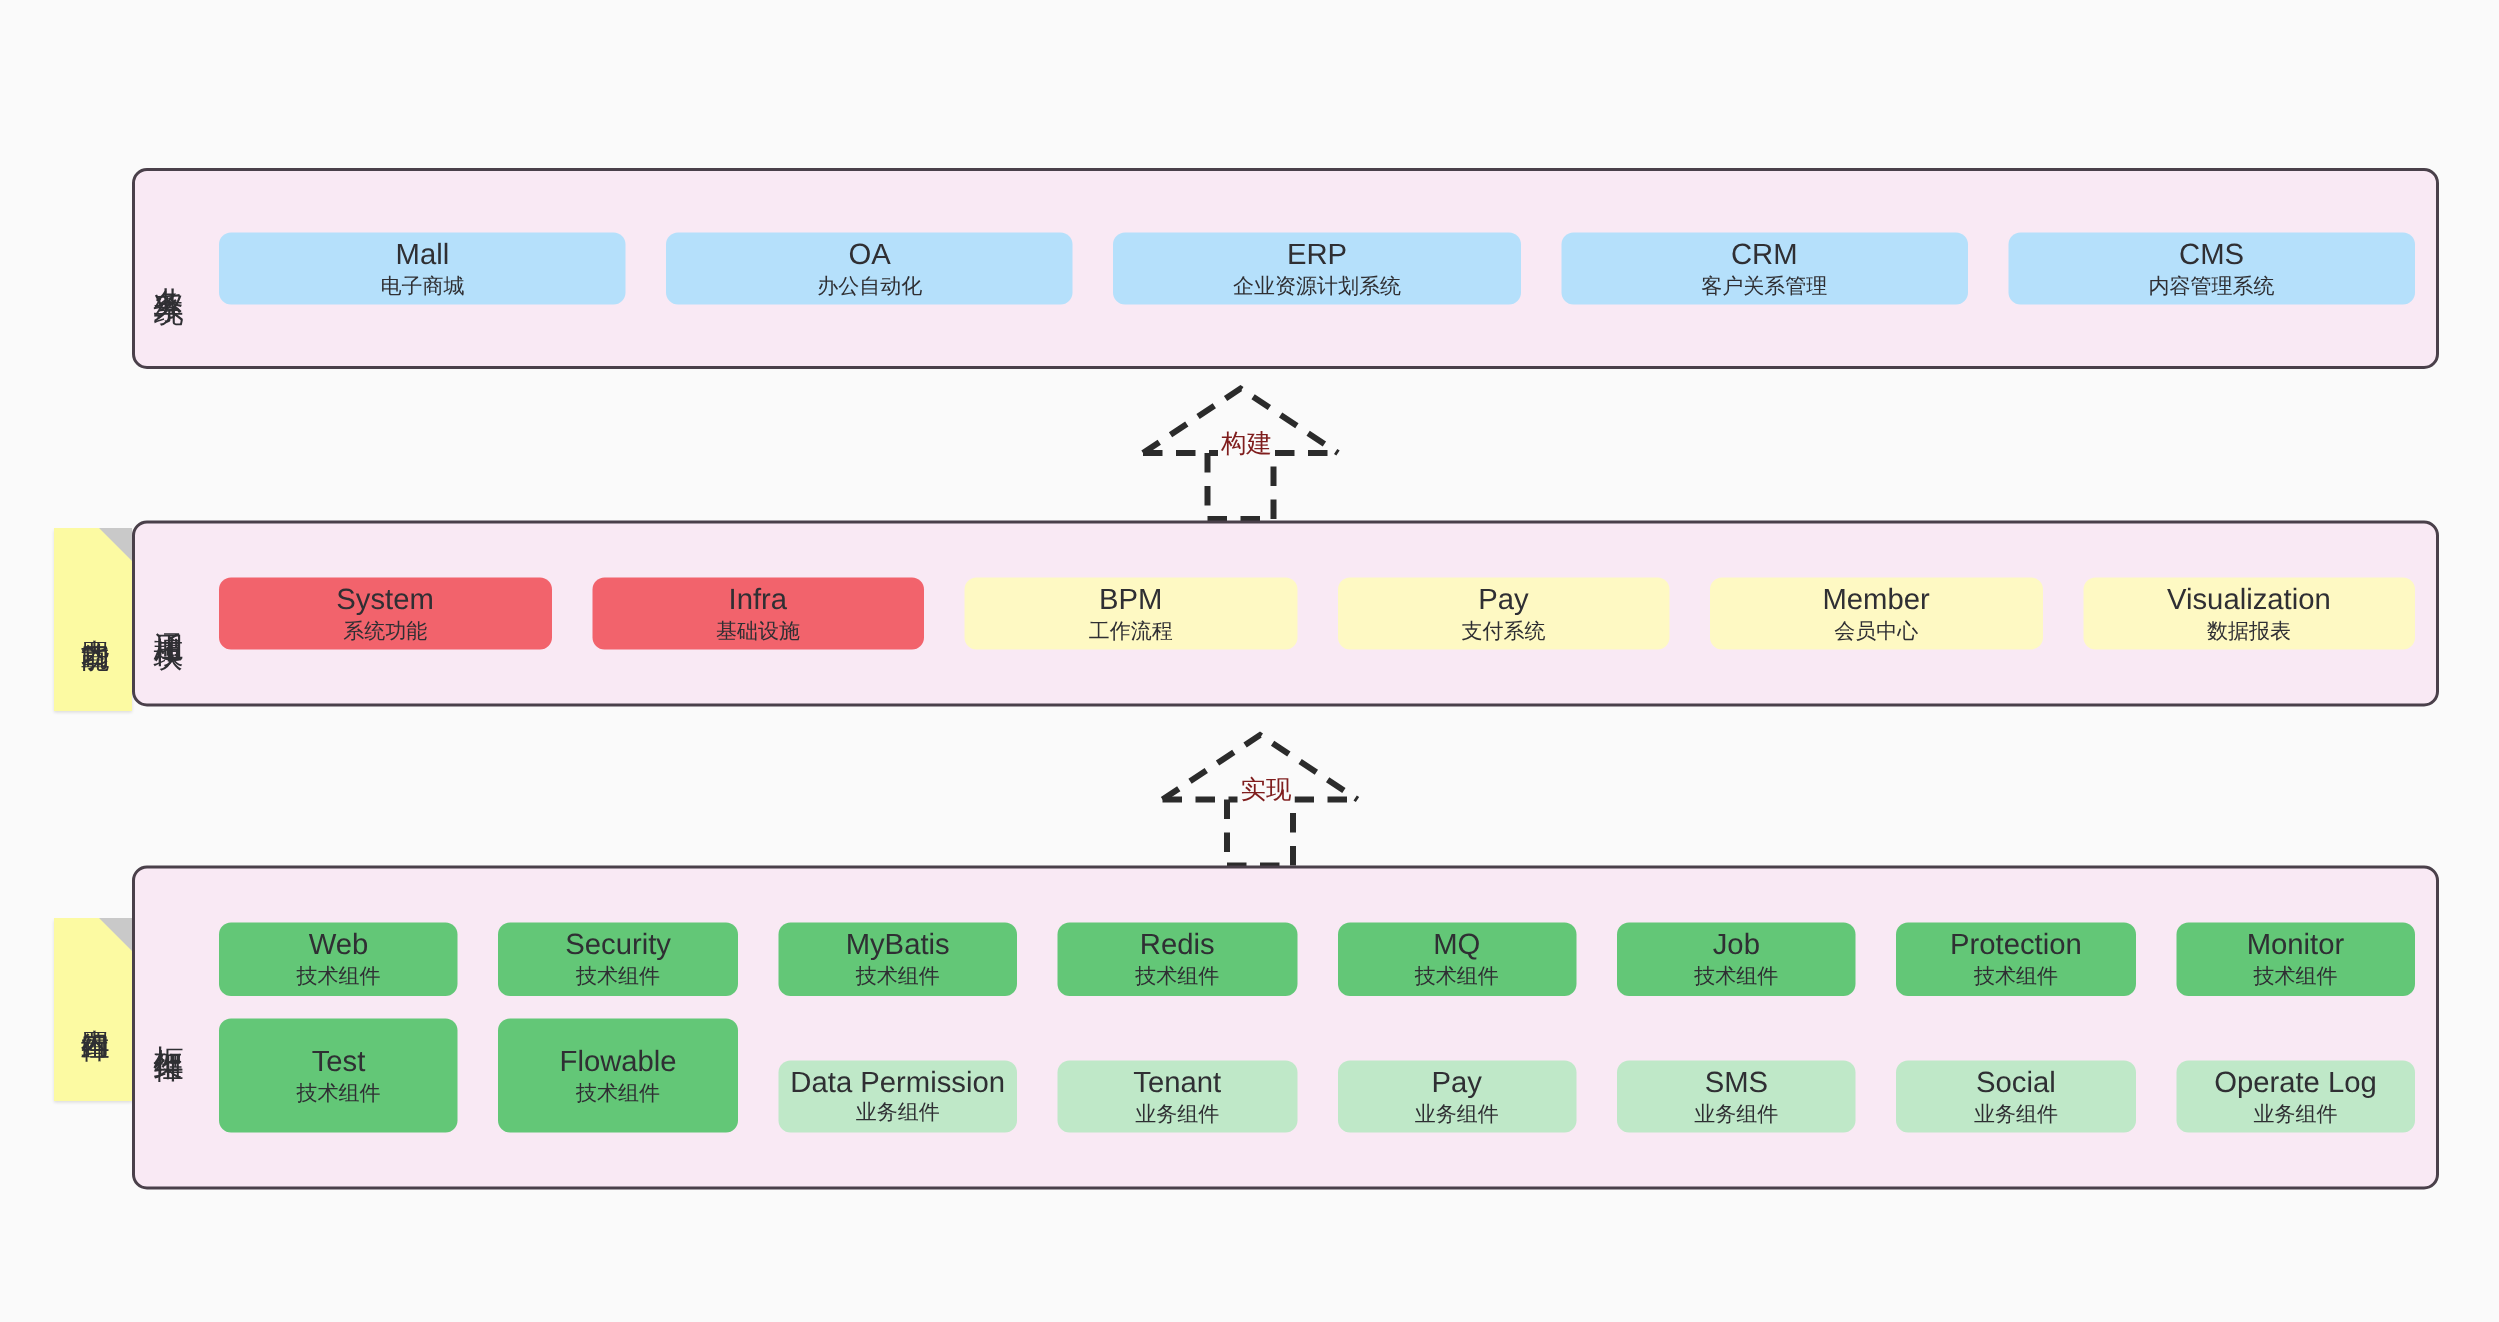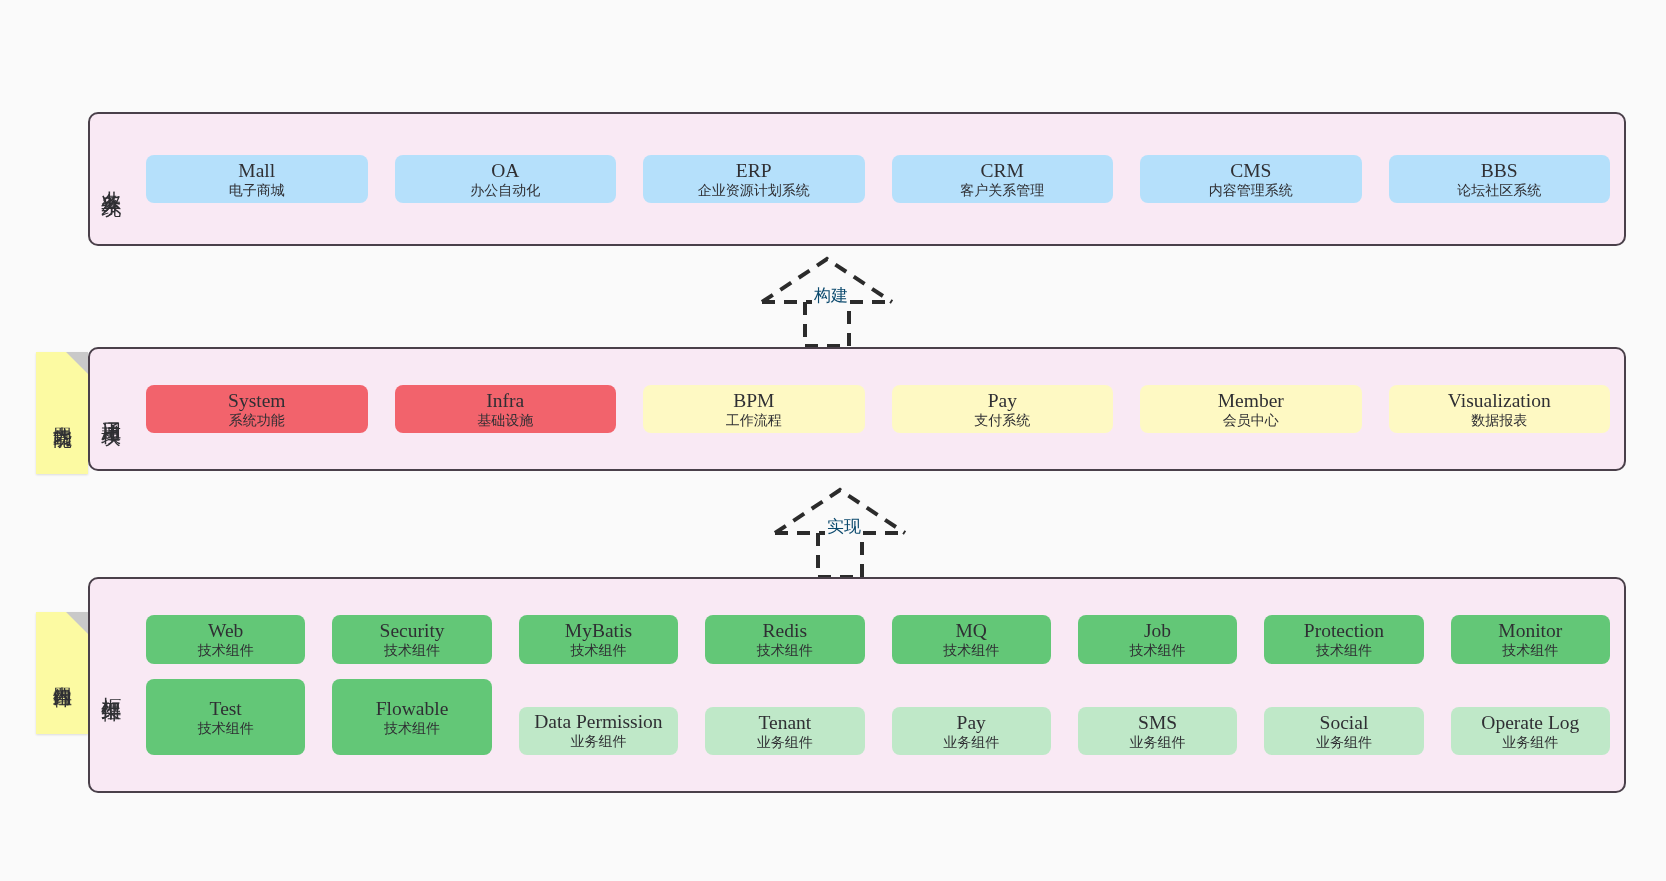--- a/index.html
+++ b/index.html
@@ -12,21 +12,20 @@
   #canvas { position: relative; width: 1666px; height: 881px; }
 
   
   .layer {
     position: absolute;
     background: #f9e9f4;
     border: 2px solid #4a404a;
     border-radius: 10px;
     display: flex;
     align-items: stretch;
-    font-family: Liberation Serif, serif;
   }
   .layer-title {
     flex: 0 0 auto;
     width: 42px;
     display: flex;
     align-items: center;
     justify-content: center;
     font-size: 20px;
     color: #2f2f33;
     letter-spacing: 2px;
@@ -94,21 +93,21 @@
     border-top: 22px solid #c9c9c9;
     border-left: 22px solid transparent;
   }
 
   
   .connector { position: absolute; }
   .connector svg { display: block; overflow: visible; }
   .connector .clabel {
     position: absolute;
     font-size: 17px;
-    color: #0c4a6e;
+    color: #7f1d1d;
     background: #fafafa;
     padding: 0 2px;
     white-space: nowrap;
   }
 </style>
 </head>
 <body>
 
 <div id="canvas">
 
@@ -128,24 +127,20 @@
           <span class="t-en">ERP</span>
           <span class="t-cn">企业资源计划系统</span>
         </div>
         <div class="cell c-blue">
           <span class="t-en">CRM</span>
           <span class="t-cn">客户关系管理</span>
         </div>
         <div class="cell c-blue">
           <span class="t-en">CMS</span>
           <span class="t-cn">内容管理系统</span>
-        </div>
-        <div class="cell c-blue">
-          <span class="t-en">BBS</span>
-          <span class="t-cn">论坛社区系统</span>
         </div>
       </div>
     </div>
   </div>
 
   <div class="connector" style="left:757px; top:256px; width:150px; height:92px;">
     <svg width="150" height="92" viewBox="0 0 150 92">
       <path d="M5 46 L70 3 L135 46" fill="none" stroke="#2b2b2b" stroke-width="4" stroke-dasharray="13,9" stroke-linecap="butt"></path>
       <path d="M5 46 L135 46" fill="none" stroke="#2b2b2b" stroke-width="4" stroke-dasharray="13,9"></path>
       <path d="M48 46 L48 90 L92 90 L92 46" fill="none" stroke="#2b2b2b" stroke-width="4" stroke-dasharray="13,9"></path>

